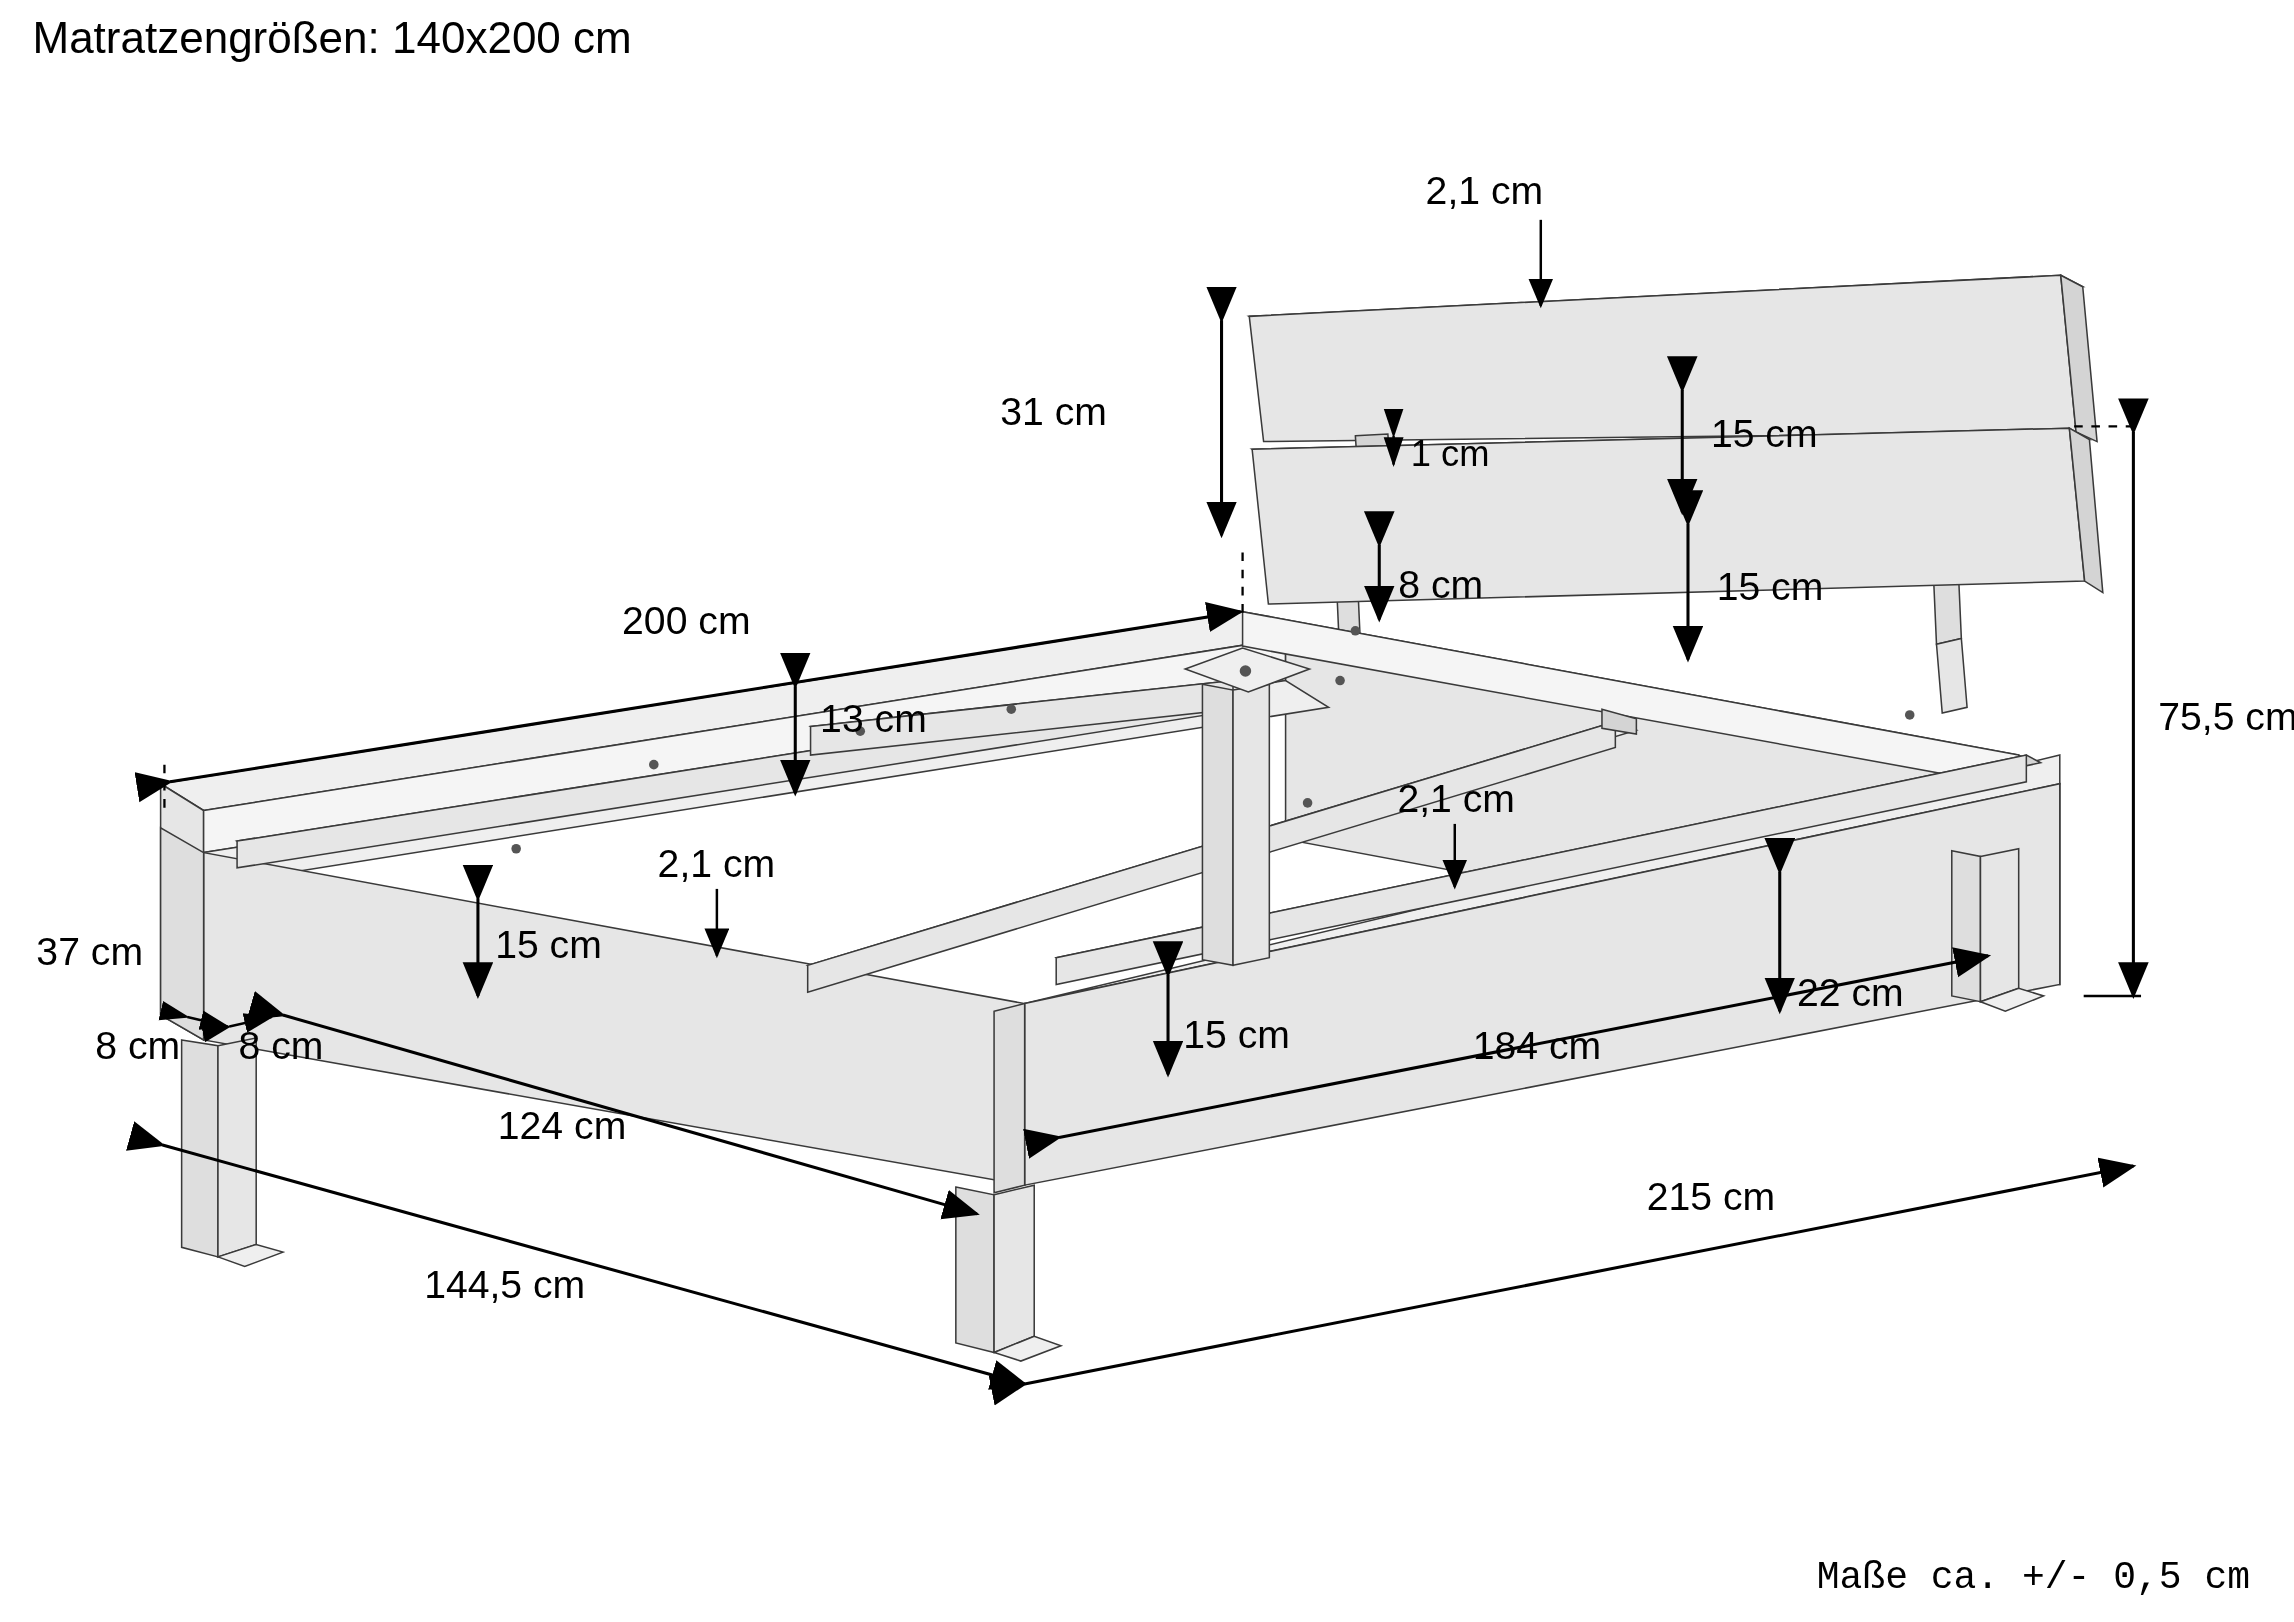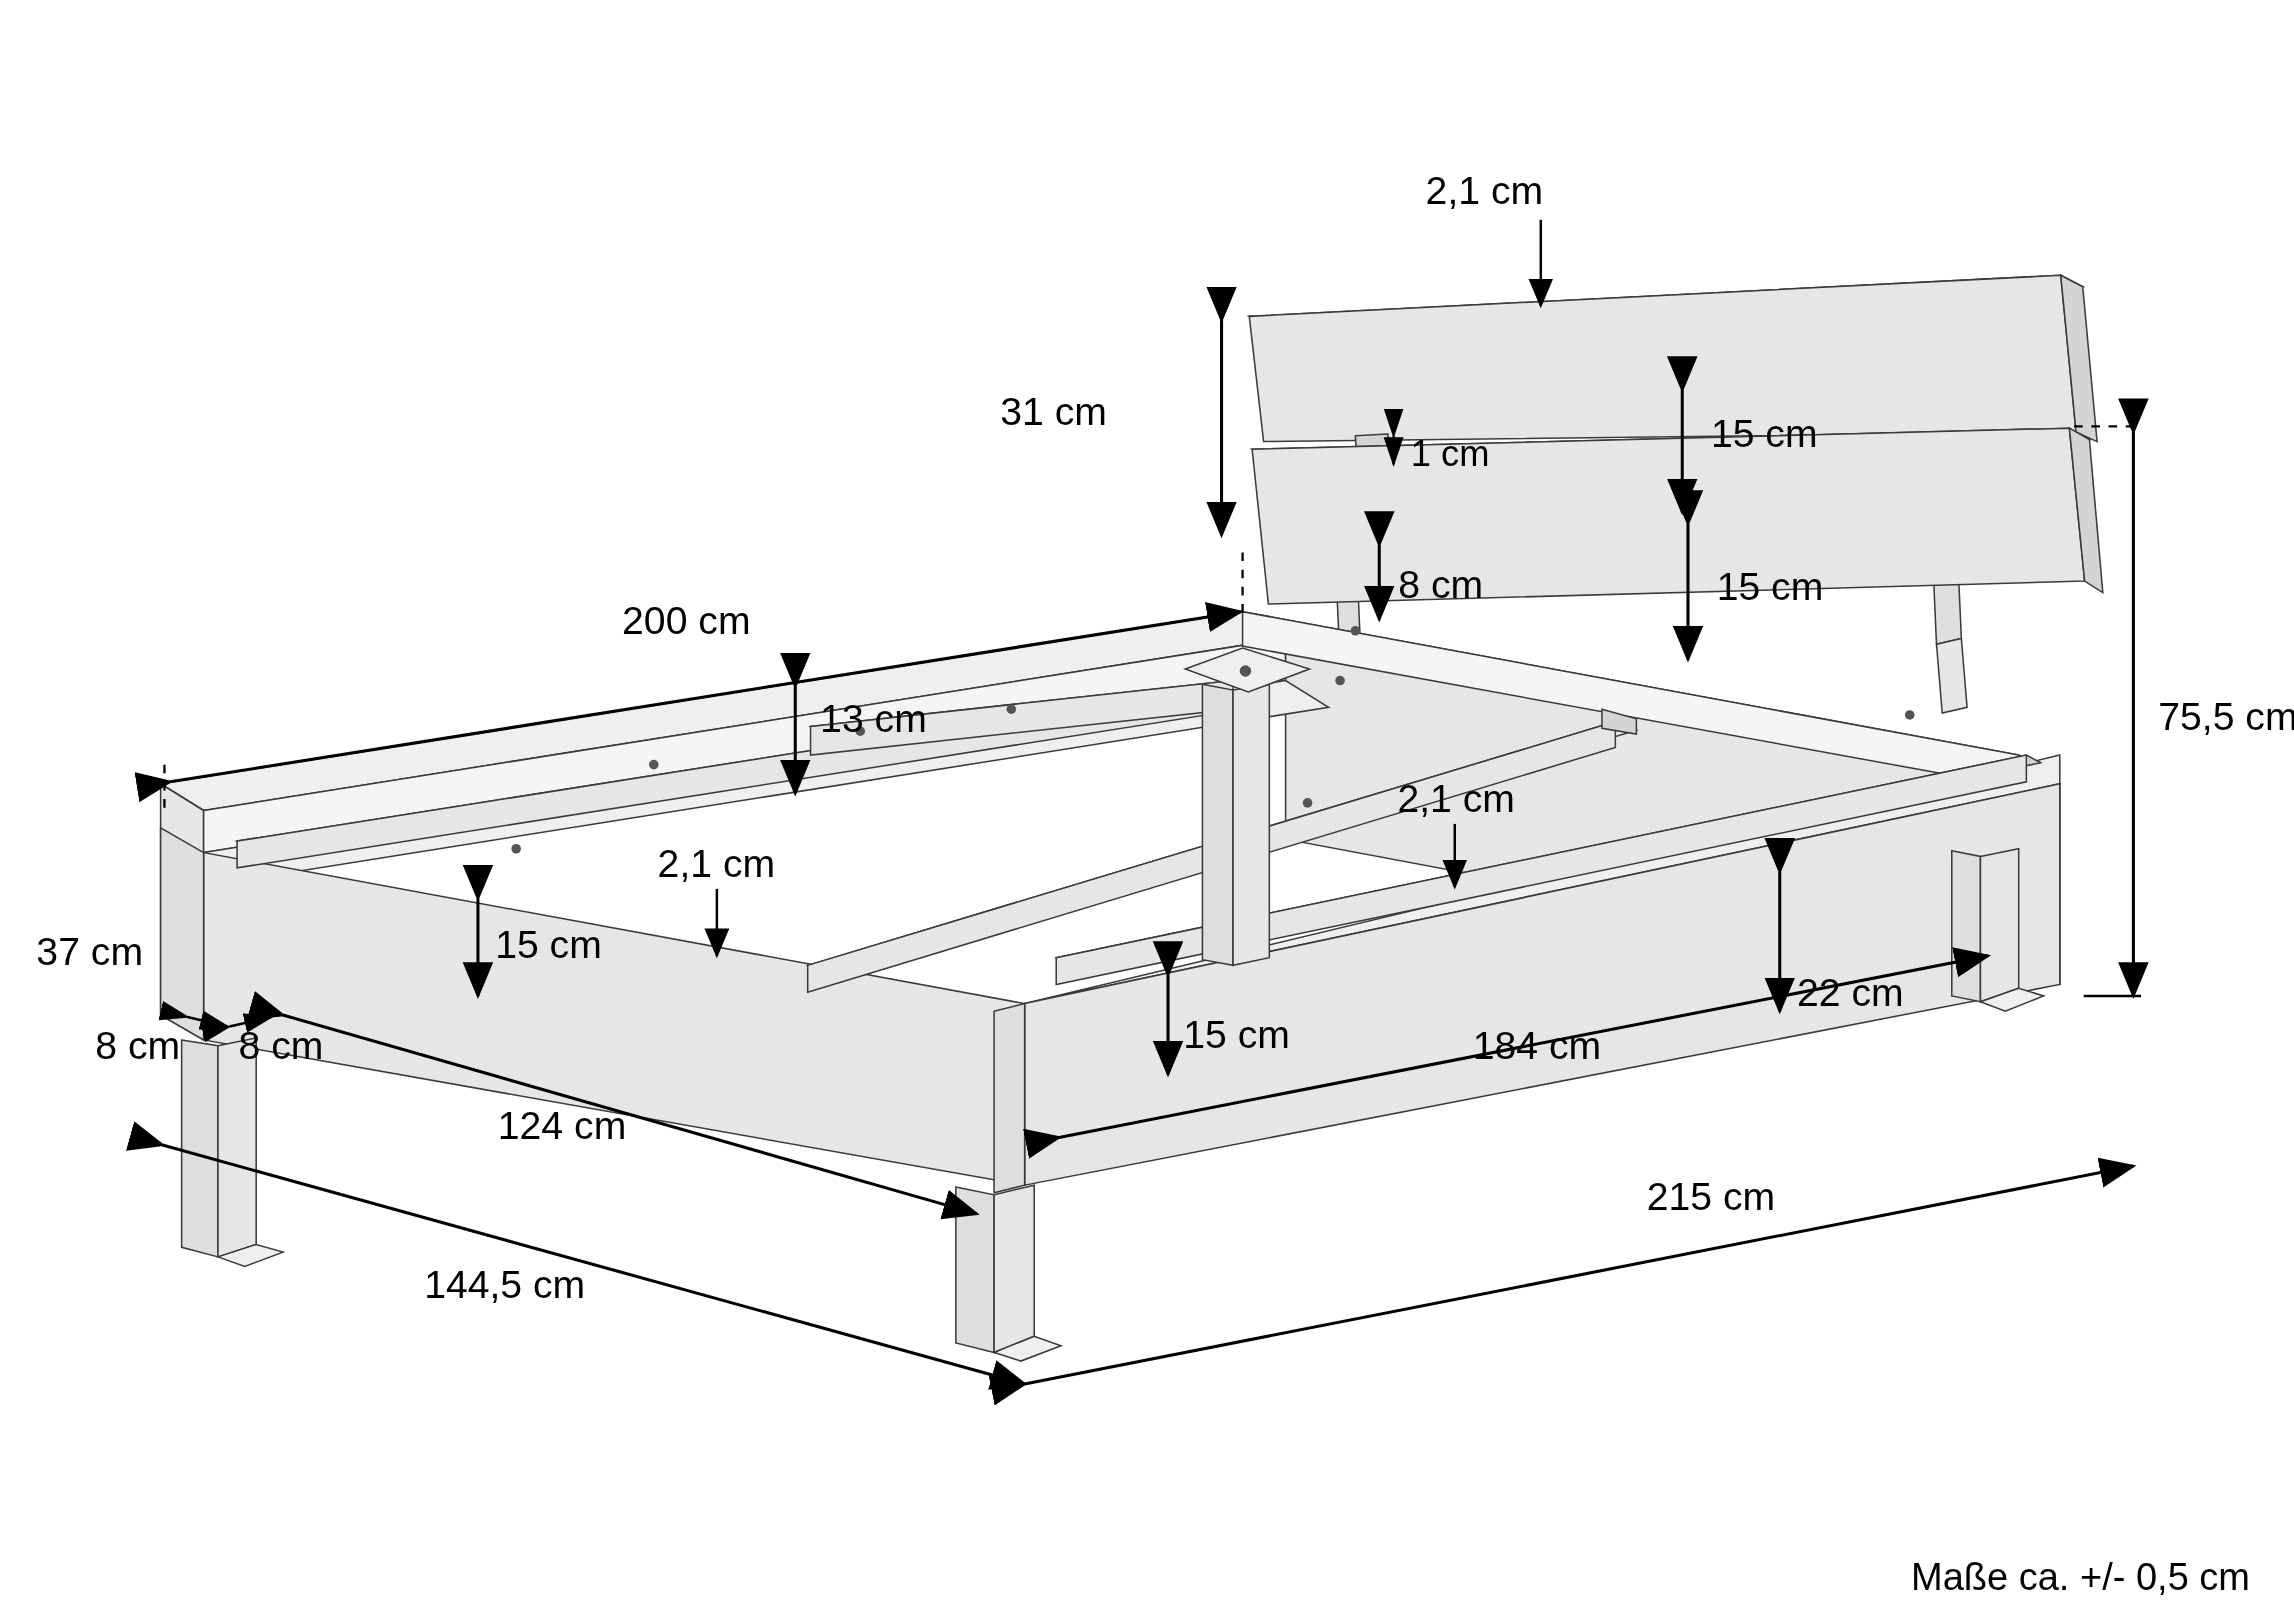--- a/index.html
+++ b/index.html
@@ -2,21 +2,21 @@
 <html><head>
 <meta charset="utf-8">
 <style>
   html,body{margin:0;padding:0;background:#ffffff;}
   body{width:2294px;height:1622px;position:relative;overflow:hidden;
        font-family:"Liberation Sans","DejaVu Sans",sans-serif;color:#000;}
   #stage{position:absolute;inset:0;width:2294px;height:1622px;}
   svg#dwg{position:absolute;left:0;top:0;width:2294px;height:1622px;display:block;}
   .txt{font-family:"Liberation Sans","DejaVu Sans",sans-serif;fill:#000;}
   .title-t{font-size:44px;}
-  .note-t{font-size:38px;}
+  .note-t{font-size:38px;font-family:Liberation Mono, monospace;}
   .dim-t{font-size:41px;}
   .dim-t-sm{font-size:38px;}
   .face{stroke:#3a3a3a;stroke-width:1.6;}
   .f-top{fill:#efefef;}
   .f-front{fill:#e6e6e6;}
   .f-side{fill:#dedede;}
   .f-dark{fill:#d4d4d4;}
   .f-light{fill:#f5f5f5;}
   .dimline{stroke:#000;stroke-width:3.2;fill:none;}
   .dimline-thin{stroke:#000;stroke-width:2.6;fill:none;}
@@ -182,19 +182,22 @@
       <text class="txt dim-t" x="38" y="1010" text-anchor="start">37 cm</text>
       <text class="txt dim-t" x="144" y="1108" text-anchor="middle">8 cm</text>
       <text class="txt dim-t" x="294" y="1108" text-anchor="middle">8 cm</text>
       <text class="txt dim-t" x="588" y="1192" text-anchor="middle">124 cm</text>
       <text class="txt dim-t" x="528" y="1358" text-anchor="middle">144,5 cm</text>
       <text class="txt dim-t" x="1608" y="1108" text-anchor="middle">184 cm</text>
       <text class="txt dim-t" x="1790" y="1266" text-anchor="middle">215 cm</text>
     </g>
   </svg>
 
+  <div style="position:absolute;left:32.5px;top:13.4px;">
+    <span class="txt title-t" style="font-size:44px;display:block;">Matratzengrößen: 140x200 cm</span>
+  </div>
 
   <div style="position:absolute;right:44px;bottom:23px;">
     <span class="txt note-t" style="font-size:38px;display:block;">Maße ca. +/- 0,5 cm</span>
   </div>
 
 </div>
 
 
 </body></html>

